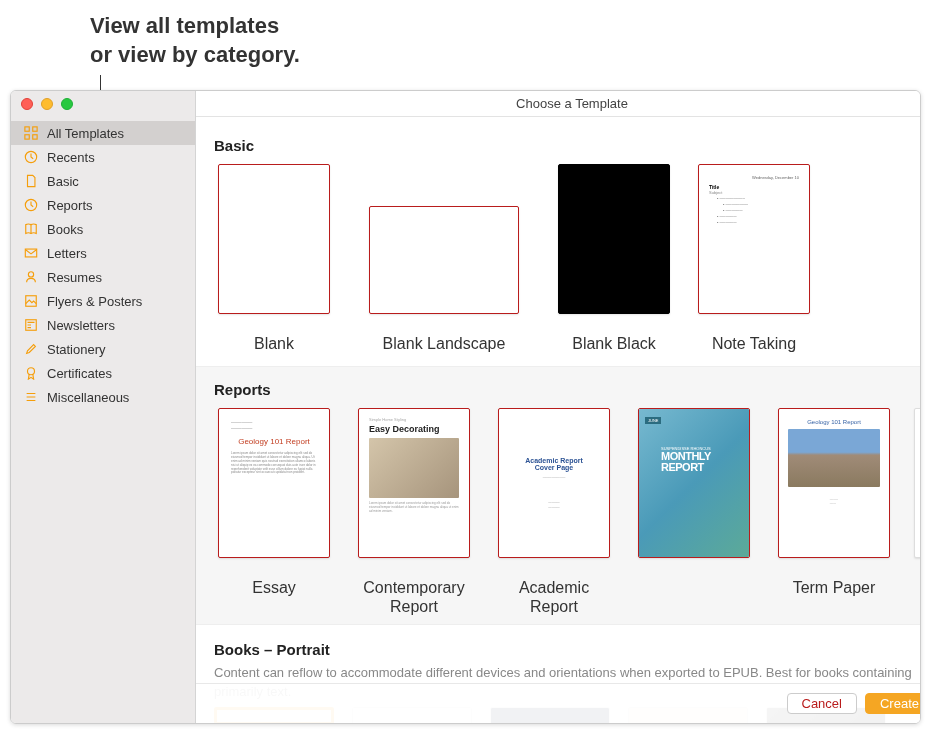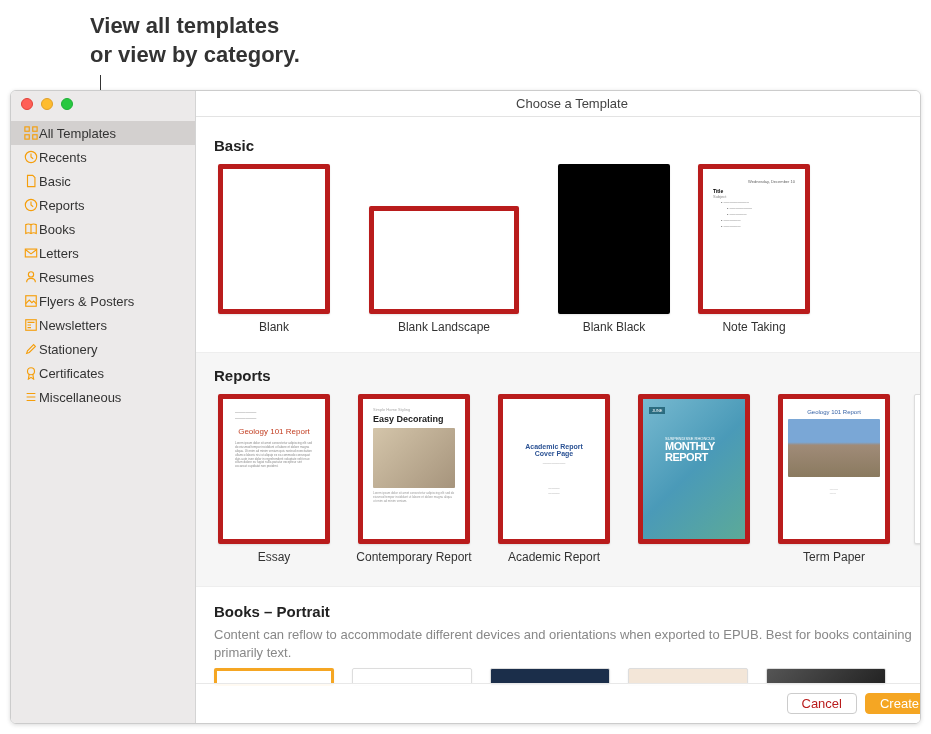--- a/index.html
+++ b/index.html
@@ -64,20 +64,21 @@
   .traffic span {
     width: 12px; height: 12px; border-radius: 50%; display: block;
   }
   .tl-close { background: #ff5f57; border: 0.5px solid #e24138; }
   .tl-min { background: #febc2e; border: 0.5px solid #e1a028; }
   .tl-max { background: #28c840; border: 0.5px solid #1eb036; }
   .sidebar-list { padding: 4px 0; }
   .sidebar-item {
     display: flex;
     align-items: center;
+    gap: 8px;
     padding: 4px 12px;
     font-size: 13px;
     color: #333;
     cursor: default;
   }
   .sidebar-item.selected { background: #d3d0cf; }
   .sidebar-item .icon {
     width: 16px; height: 16px;
     display: flex; align-items: center; justify-content: center;
     color: #f59e0b;
@@ -135,34 +136,34 @@
     width: 120px;
     display: flex;
     flex-direction: column;
     align-items: center;
     cursor: default;
   }
   .thumb {
     width: 112px;
     height: 150px;
     background: #fff;
-    border: 5px solid #b91c1c;
+    border: 1px solid #b91c1c;
     border-radius: 2px;
     box-shadow: 0 1px 2px rgba(0,0,0,0.1);
     position: relative;
     overflow: hidden;
   }
   .thumb.landscape { width: 150px; height: 108px; margin-top: 42px; }
   .template.landscape { width: 180px; }
   .thumb.dark { background: #000; border-color: #000; }
   .tpl-label {
-    font-size: 12px;
+    font-size: 16px;
     color: #333;
     text-align: center;
-    margin-top: 6px;
+    margin-top: 20px;
     line-height: 1.2;
     min-height: 28px;
   }
   .thumb .note-lines {
     padding: 10px 10px;
   }
   .note-lines .small { font-size: 4px; color: #666; text-align: right; }
   .note-lines .bullet { font-size: 4px; color: #666; margin: 1px 0 0 8px; }
   .thumb .essay-content { padding: 10px 12px; }
   .essay-content .eh { font-size: 5px; color:#888; }

